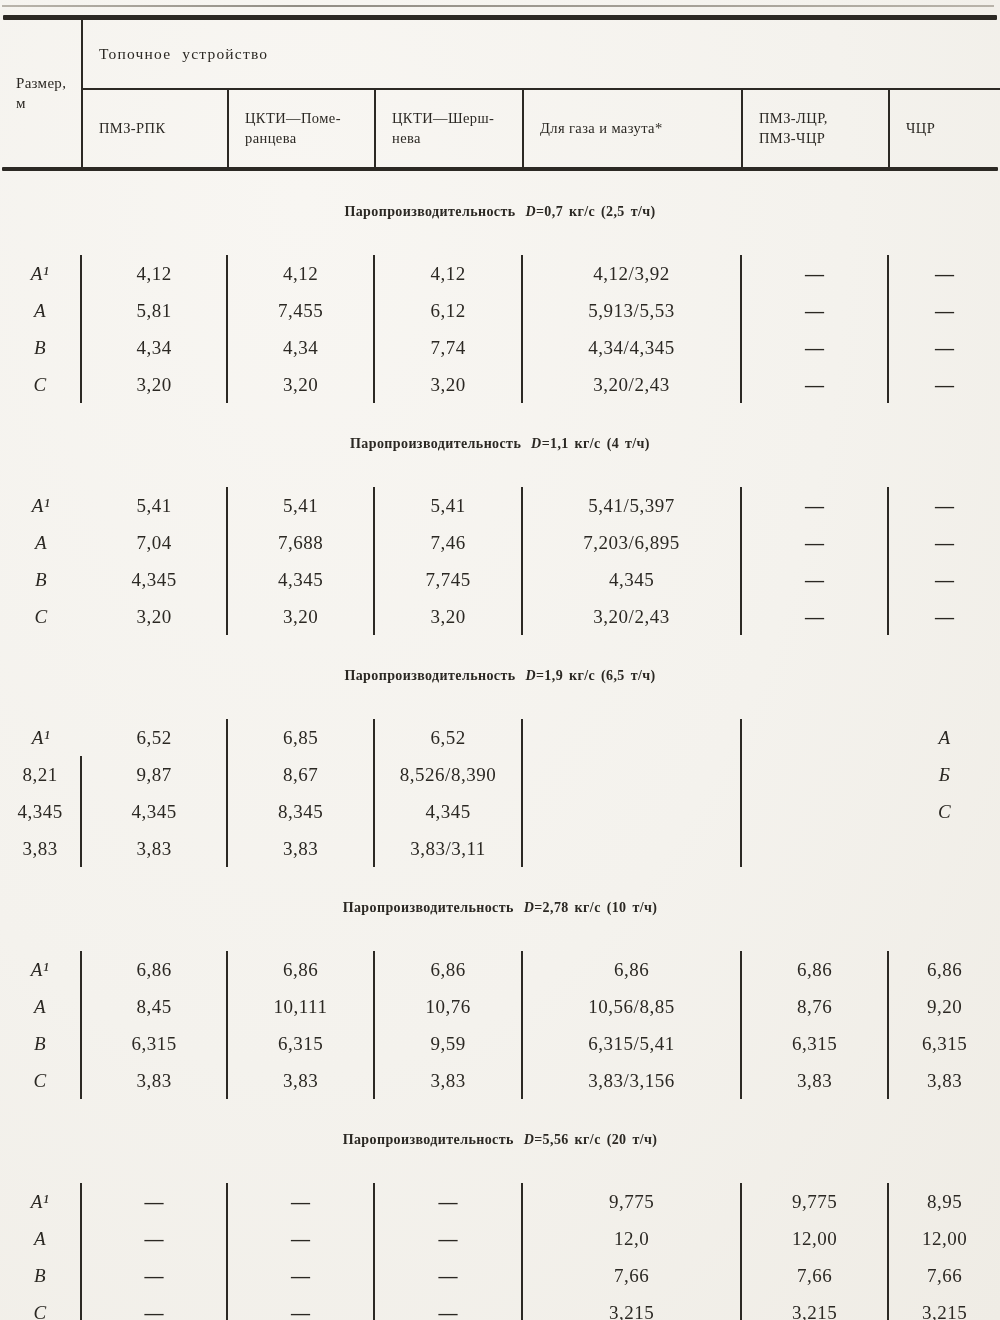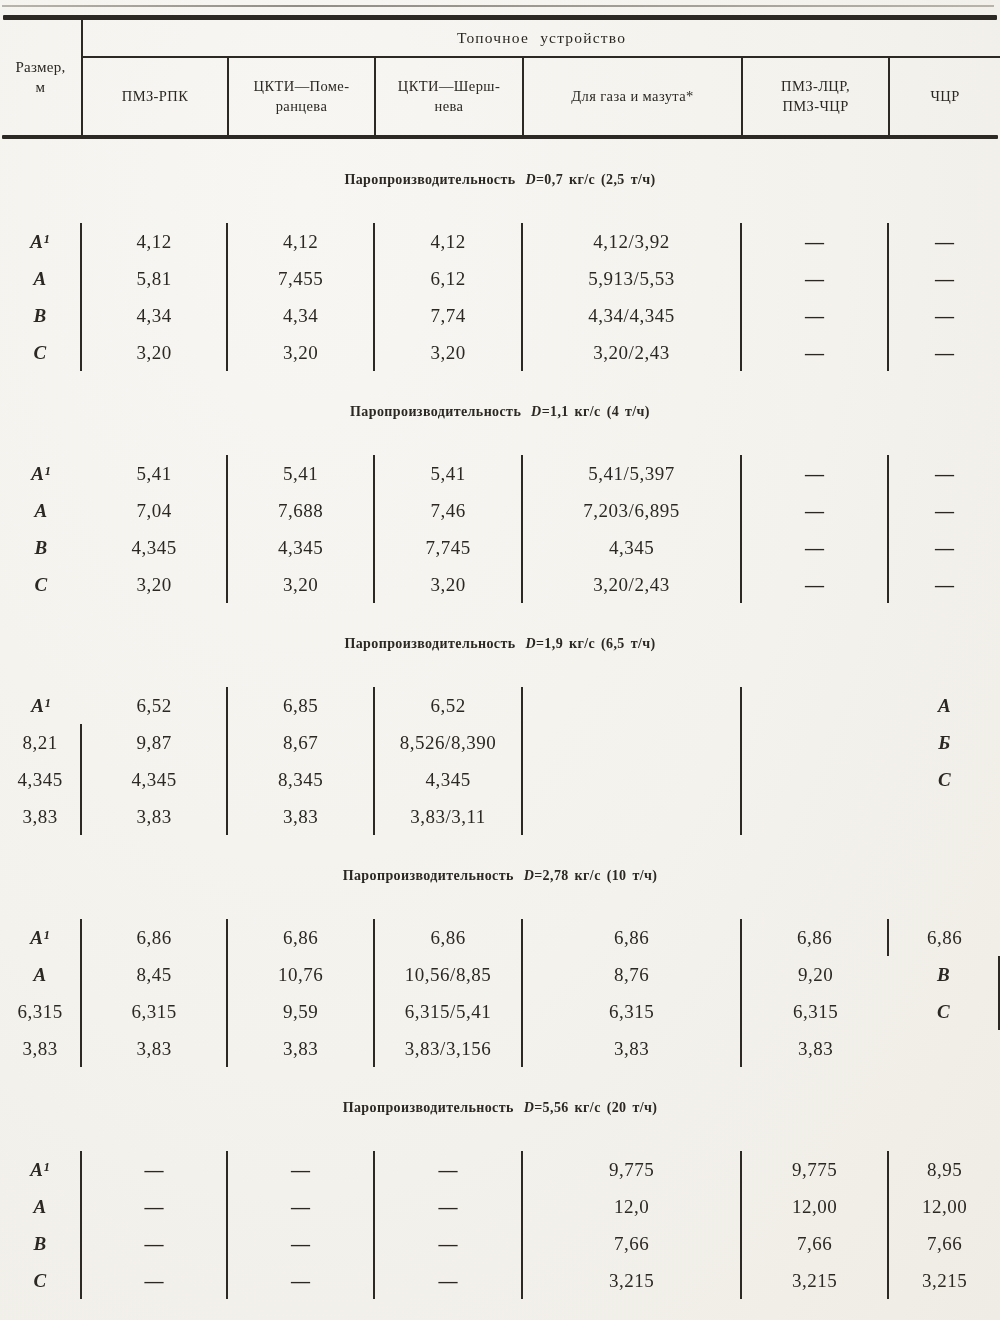--- a/index.html
+++ b/index.html
@@ -9,33 +9,33 @@
     background:radial-gradient(ellipse at 30% 15%, #f8f6f2 0%, #f4f2ed 55%, #efecE5 100%);
     color:#2b2823;
     font-family:"Liberation Serif", serif;
   }
   
   .top-hairline{height:2px;margin:0 6px 8px 2px;background:linear-gradient(90deg,#a59f94,#6f6a60 30%,#8b857a 70%,#a59f94);opacity:.75;}
   .rule-heavy{height:5px;margin:0 3px;background:#2c2924;border-radius:1px;}
   .rule-mid{height:4px;margin:0 2px;background:#2c2924;border-radius:1px;}
   
   table.hdr{width:100%;border-collapse:collapse;table-layout:fixed;}
-  table.hdr td{padding:0;text-align:center;vertical-align:middle;}
+  table.hdr td{padding:16px;text-align:left;vertical-align:middle;}
   td.size{font-size:15px;line-height:1.3;white-space:pre-line;border-right:2px solid #2c2924;letter-spacing:.3px;}
   td.group{font-size:15.5px;letter-spacing:1.2px;border-bottom:2px solid #2c2924;height:36px;word-spacing:6px;}
   tr.subrow{height:78px;margin-top:20px;}
   tr.subrow td{font-size:14.5px;line-height:1.35;white-space:pre-line;letter-spacing:.4px;}
   tr.subrow td + td{border-left:2px solid #2c2924;}
   
   .section{margin-top:33px;}
   .stitle{text-align:center;font-weight:bold;font-size:14px;letter-spacing:.4px;word-spacing:2px;height:26px;}
   .td-italic{font-style:italic;font-weight:bold;padding-left:4px;}
   .sgrid{display:grid;grid-template-columns:82px 146px 147px 148px 219px 147px 111px;margin-top:25px;}
   .cell{height:37px;display:flex;align-items:center;justify-content:center;font-size:19px;letter-spacing:.5px;}
-  .col-0{font-style:italic;font-weight:700;}
+  .col-0{font-style:italic;font-weight:400;}
   .col-0,.col-1,.col-2,.col-3,.col-4,.col-5{border-right:2px solid #2c2924;}
   
   .sections-host .section:nth-child(2) .col-0,
   .sections-host .section:nth-child(3) .col-0{border-right:none;}
   .dash{font-weight:bold;letter-spacing:0;}
 </style>
 </head>
 <body>
 
 <div class="page">
@@ -179,20 +179,21 @@
         <div class="sgrid">
           <div class="cell col-0">A¹</div>
           <div class="cell col-1">6,86</div>
           <div class="cell col-2">6,86</div>
           <div class="cell col-3">6,86</div>
           <div class="cell col-4">6,86</div>
           <div class="cell col-5">6,86</div>
           <div class="cell col-6">6,86</div>
           <div class="cell col-0">A</div>
           <div class="cell col-1">8,45</div>
+          <div class="cell col-2">10,111</div>
           <div class="cell col-3">10,76</div>
           <div class="cell col-4">10,56/8,85</div>
           <div class="cell col-5">8,76</div>
           <div class="cell col-6">9,20</div>
           <div class="cell col-0">B</div>
           <div class="cell col-1">6,315</div>
           <div class="cell col-2">6,315</div>
           <div class="cell col-3">9,59</div>
           <div class="cell col-4">6,315/5,41</div>
           <div class="cell col-5">6,315</div>

